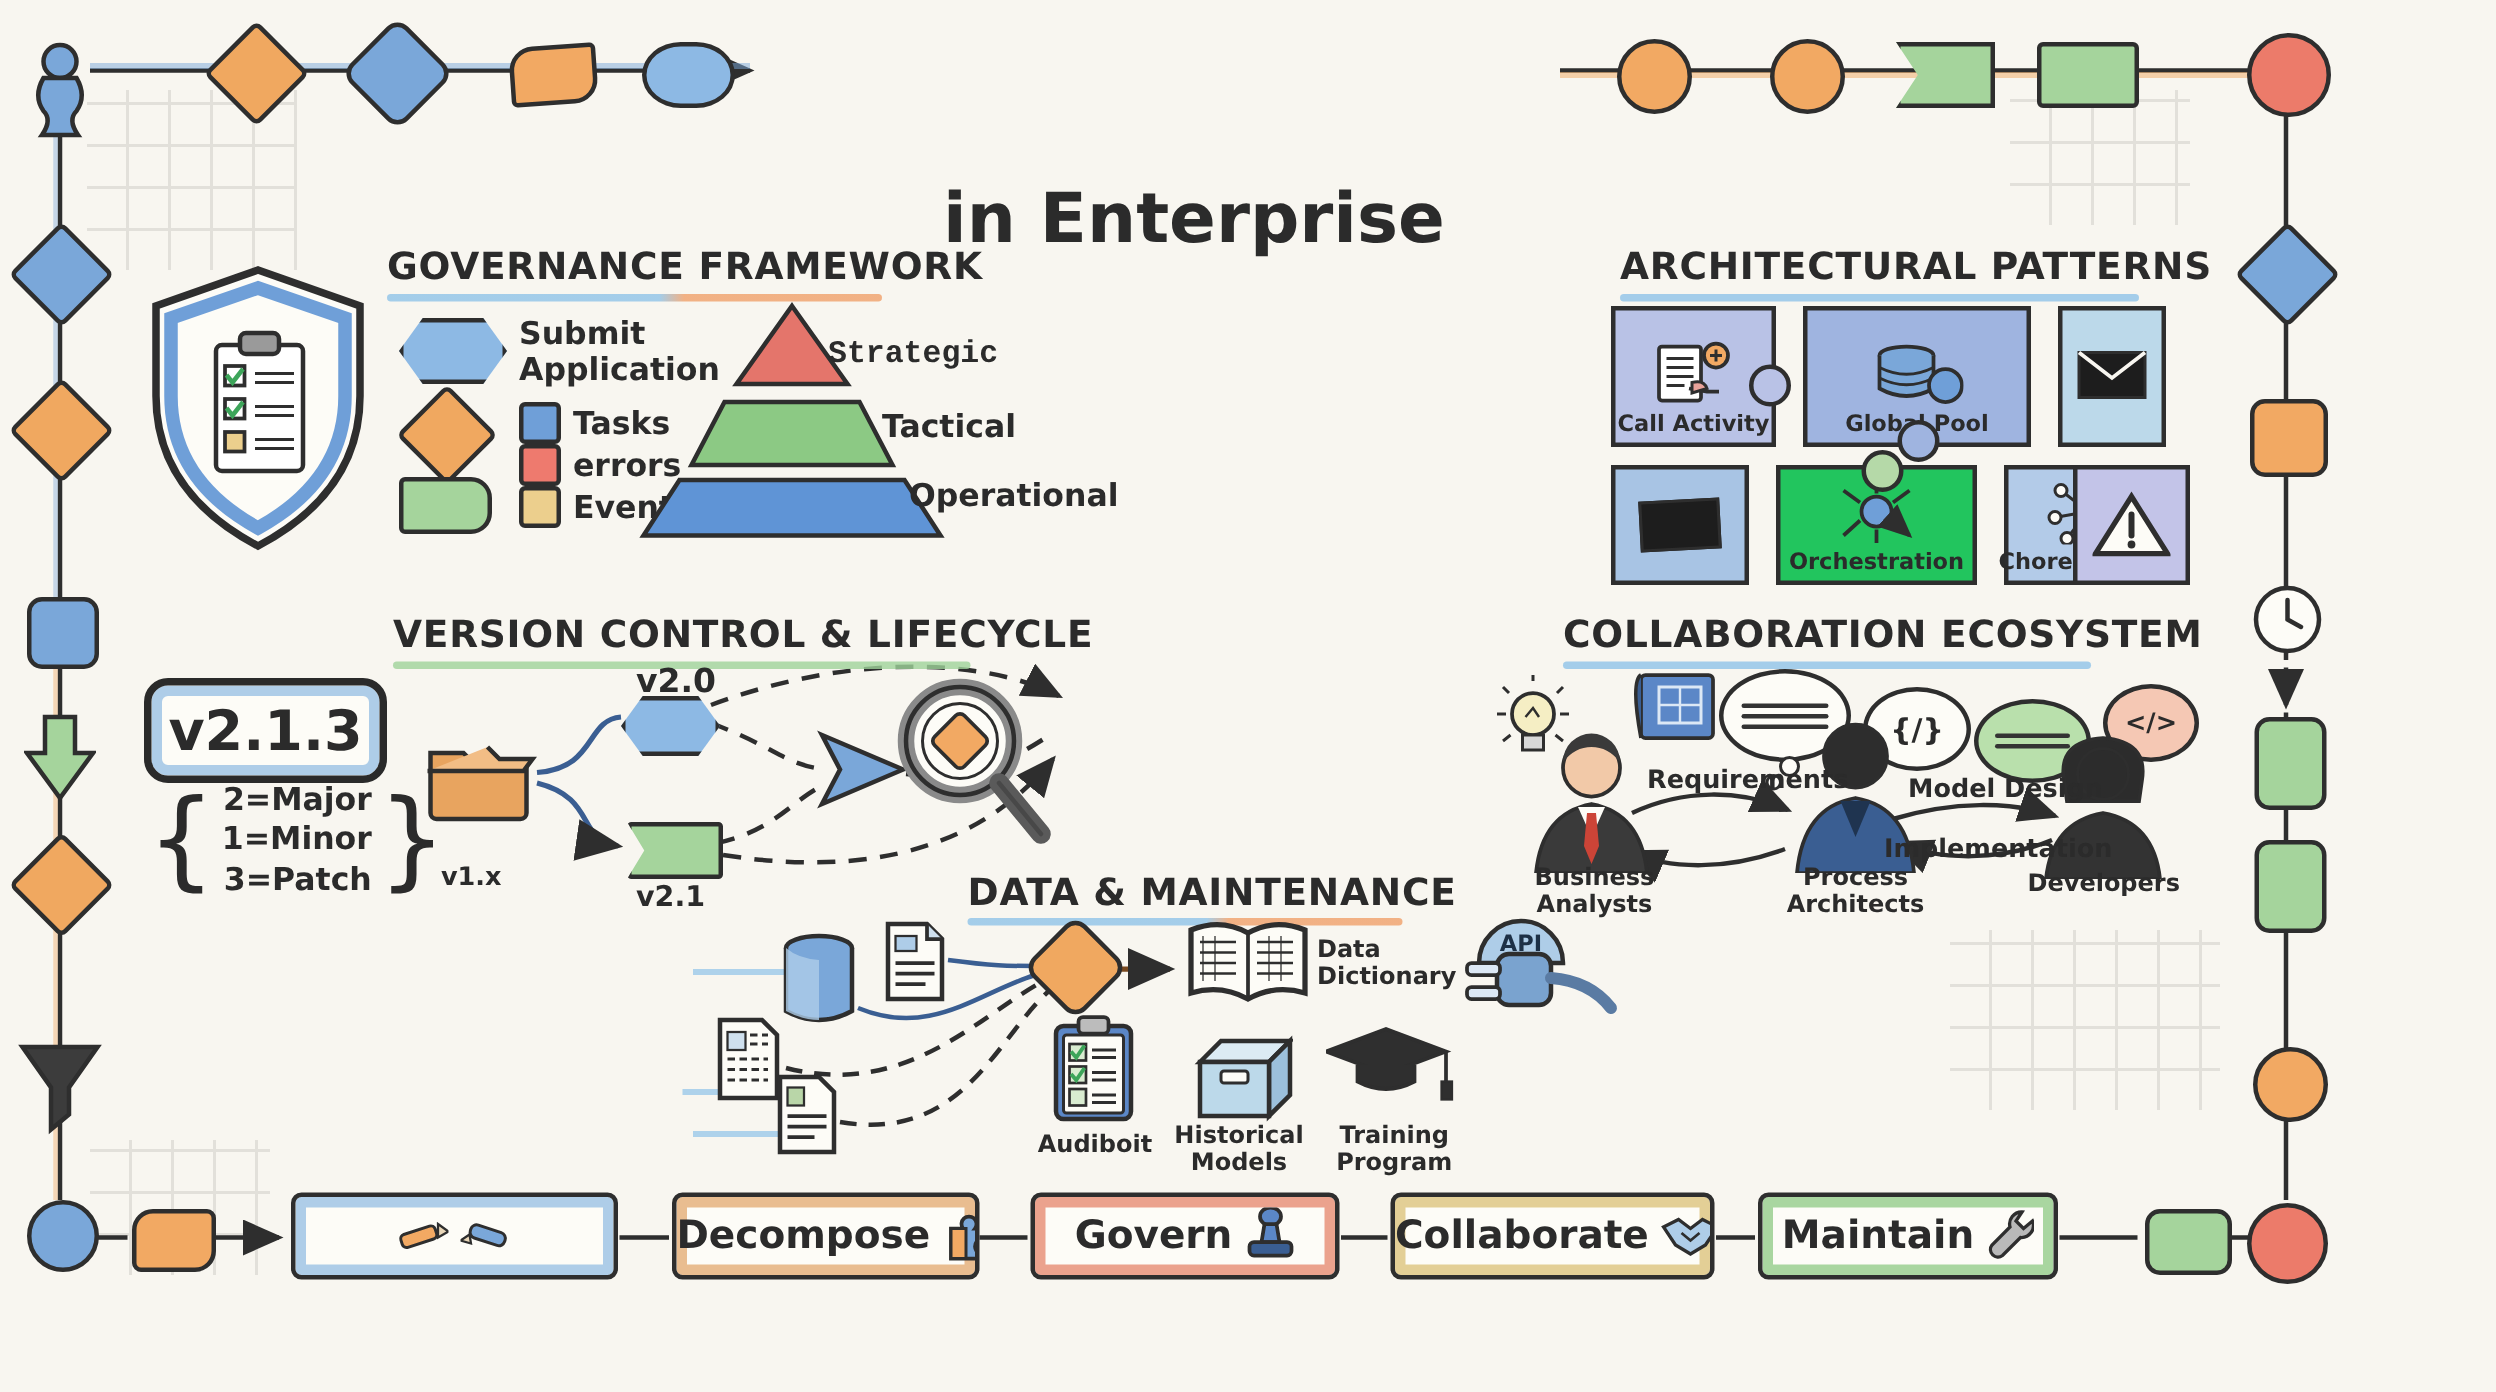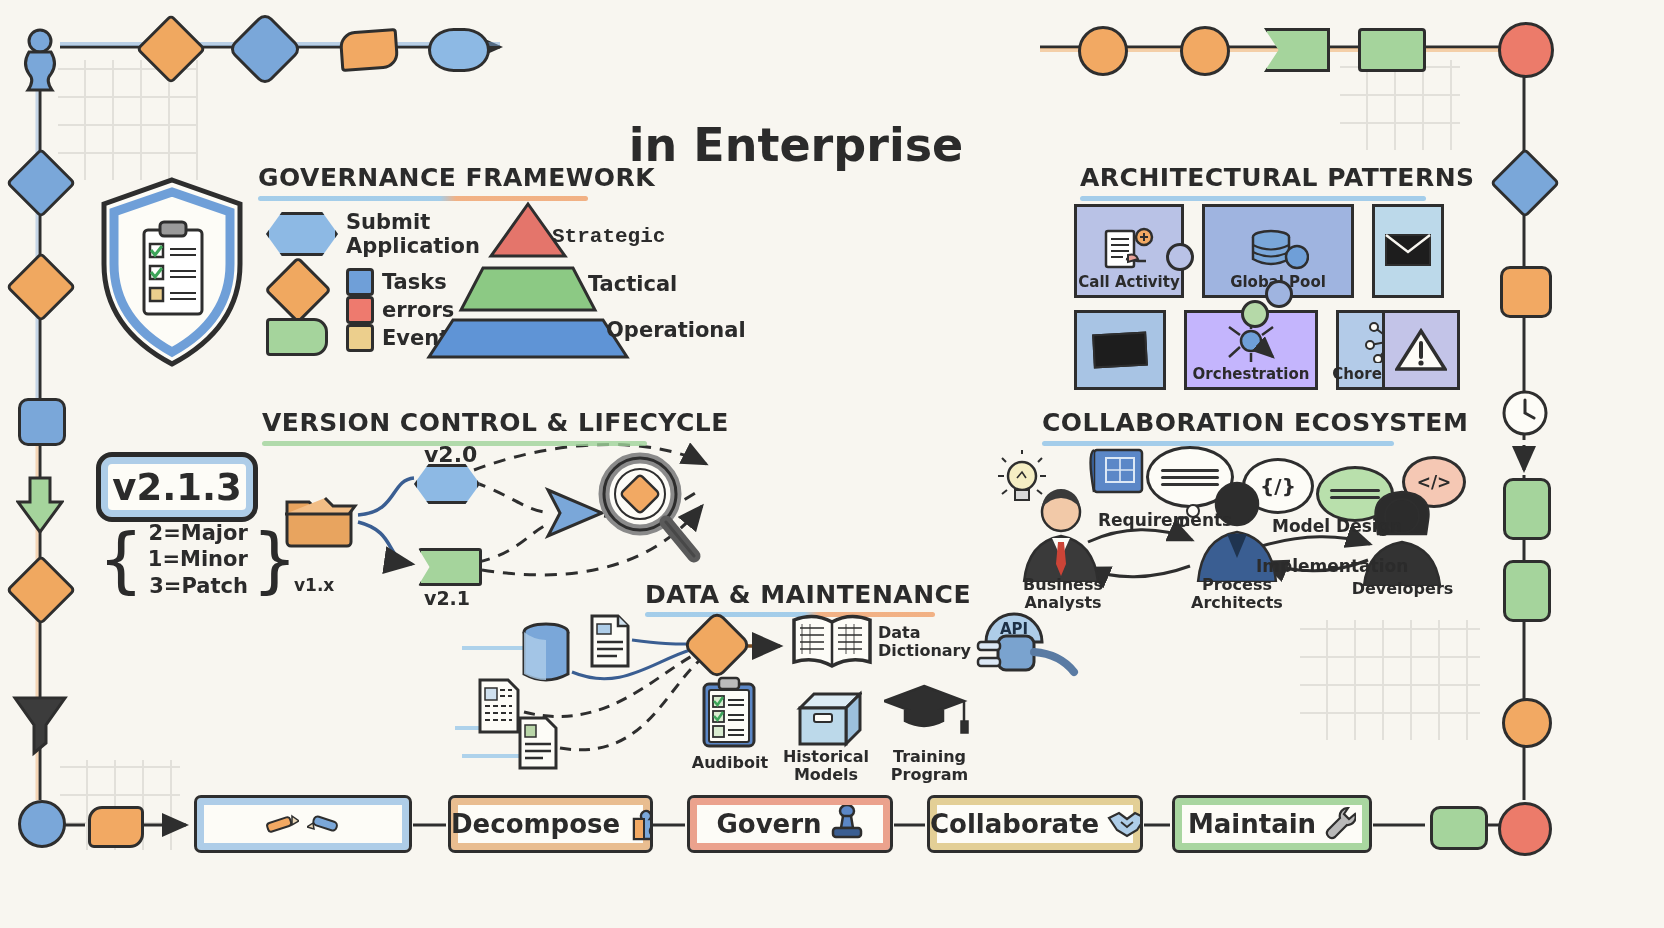--- a/index.html
+++ b/index.html
@@ -233,21 +233,21 @@
       <div class="pz" style="position:absolute;left:298px;top:0;width:72px;height:94px;background:#bcd9ea;">
         <svg width="48" height="34" style="margin-bottom:28px;">
           <rect x="2" y="2" width="44" height="30" fill="#1d1d1d" stroke="#2e2e2e" stroke-width="2"></rect>
           <path d="M2,2 L24,19 L46,2" stroke="#f8f6f0" stroke-width="2.5" fill="none"></path>
         </svg>
       </div>
 
       <div class="pz" style="position:absolute;left:0;top:106px;width:92px;height:80px;background:#a8c4e4;justify-content:center;">
         <div style="width:50px;height:30px;background:#1d1d1d;border:2px solid #2e2e2e;transform:rotate(-3deg);"></div>
       </div>
-      <div class="pz" style="position:absolute;left:110px;top:106px;width:134px;height:80px;background:#c4b5fd;">
+      <div class="pz" style="position:absolute;left:110px;top:106px;width:134px;height:80px;background:#22c55e;">
         <svg width="56" height="46">
           <circle cx="28" cy="24" r="10" fill="#6f9fd8" stroke="#2e2e2e" stroke-width="2.5"></circle>
           <path d="M28,12 V2 M28,36 V45 M17,18 L6,10 M39,18 L50,10 M17,30 L6,40 M39,30 L50,40" stroke="#2e2e2e" stroke-width="2.5" fill="none" marker-end="url(#arr)"></path>
         </svg>
         <div class="pzlabel">Orchestration</div>
         <div class="tab" style="top:-13px;left:54px;background:#b5d9a8;"></div>
       </div>
       <div class="pz" style="position:absolute;left:262px;top:106px;width:112px;height:80px;background:#b3cbe8;">
         <svg width="56" height="44">
           <path d="M28,22 L10,8 M28,22 L46,8 M28,22 L6,26 M28,22 L50,26 M28,22 L14,40 M28,22 L44,38" stroke="#2e2e2e" stroke-width="2" fill="none"></path>

